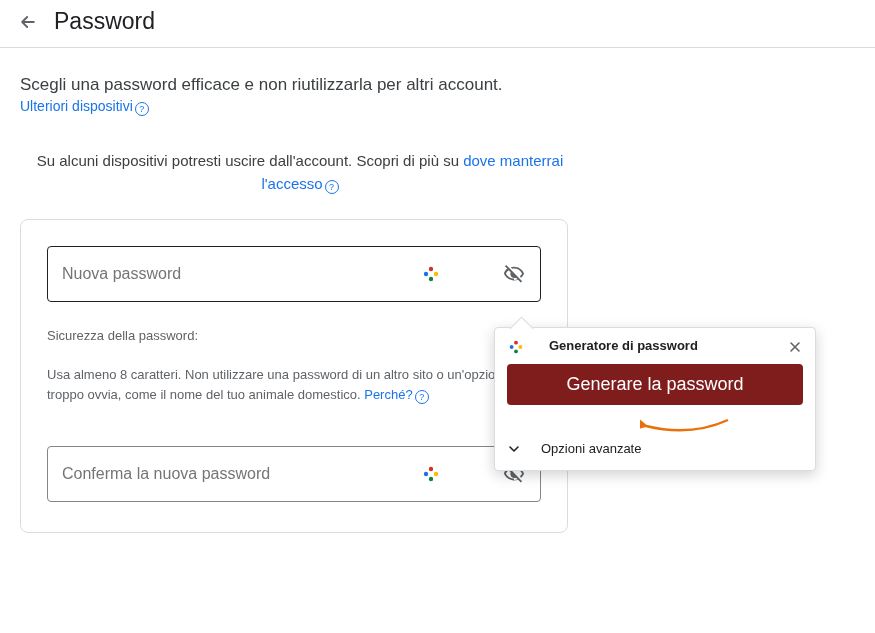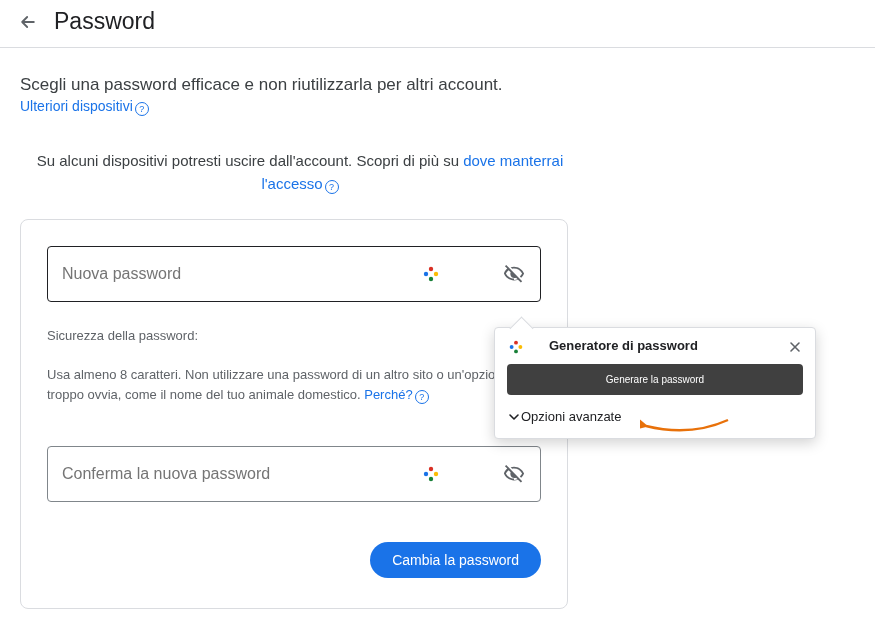--- a/index.html
+++ b/index.html
@@ -95,25 +95,25 @@
   .popup::before {
     content:''; position:absolute; top:-8px; left: 18px;
     width:16px; height:16px; background:#fff; transform:rotate(45deg);
     border-left:1px solid #dadce0; border-top:1px solid #dadce0;
   }
   .popup-header { display:flex; align-items:center; justify-content:space-between; margin-bottom: 8px; }
   .popup-title-wrap { display:flex; align-items:flex-start; gap:24px; }
   .popup-title { font-size: 13px; font-weight: 600; color:#202124; }
   .popup-close { width:16px; height:16px; cursor:pointer; color:#5f6368; display:flex; align-items:center; justify-content:center; }
   .gen-btn {
-    width:100%; background:#404040; color:#fff; border:none; border-radius:4px;
-    padding: 10px 0; font-size:10px; cursor:pointer; margin-bottom: 14px;
+    width:100%; background:#7f1d1d; color:#fff; border:none; border-radius:4px;
+    padding: 10px 0; font-size:18px; cursor:pointer; margin-bottom: 14px;
     font-family: inherit;
   }
-  .adv-opts { display:flex; align-items:center; gap:0; font-size:13px; color:#202124; cursor:pointer; position: relative; }
+  .adv-opts { display:flex; align-items:center; gap:20px; font-size:13px; color:#202124; cursor:pointer; position: relative; margin-top: 22px; }
   .chev { width:14px; height:14px; display:flex; align-items:center; justify-content:center; }
 
   .arrow-annot {
     position: absolute;
     top: 412px;
     left: 640px;
     width: 90px;
     height: 30px;
     pointer-events: none;
     z-index: 11;
@@ -172,23 +172,20 @@
           <circle cx="8" cy="13" r="2.2" fill="#188038"></circle>
         </svg>
       </span>
       <span class="eyeoff">
         <svg width="22" height="22" viewBox="0 0 24 24">
             <path fill="#5f6368" d="M12 6c3.79 0 7.17 2.13 8.82 5.5-.59 1.22-1.43 2.3-2.45 3.18l1.42 1.42C21.27 14.73 22.5 13 23 11.5 21.27 7.11 17 4 12 4c-1.27 0-2.49.2-3.64.57l1.65 1.65C10.68 6.08 11.34 6 12 6zM2.1 3.51L4.7 6.11C2.97 7.48 1.59 9.35 1 11.5 2.73 15.89 7 19 12 19c1.52 0 2.98-.29 4.32-.82l3.17 3.17 1.41-1.41L3.51 2.1 2.1 3.51zM12 17c-3.79 0-7.17-2.13-8.82-5.5.7-1.43 1.72-2.64 2.97-3.56l2.2 2.2c-.22.54-.35 1.13-.35 1.76 0 2.48 2.02 4.5 4.5 4.5.63 0 1.22-.13 1.76-.35l1.63 1.63c-1.21.5-2.54.82-3.89.82z"></path>
           </svg>
       </span>
     </div>
 
-    <div class="actions">
-      <button class="primary-btn">Cambia la password</button>
-    </div>
   </div>
 </div>
 
 <div class="popup">
   <div class="popup-header">
     <div class="popup-title-wrap">
       <span class="colordots" style="margin-right:0;">
         <svg width="14" height="14" viewBox="0 0 16 16">
           <circle cx="8" cy="3" r="2.2" fill="#d93025"></circle>
           <circle cx="3" cy="8" r="2.2" fill="#1a73e8"></circle>

